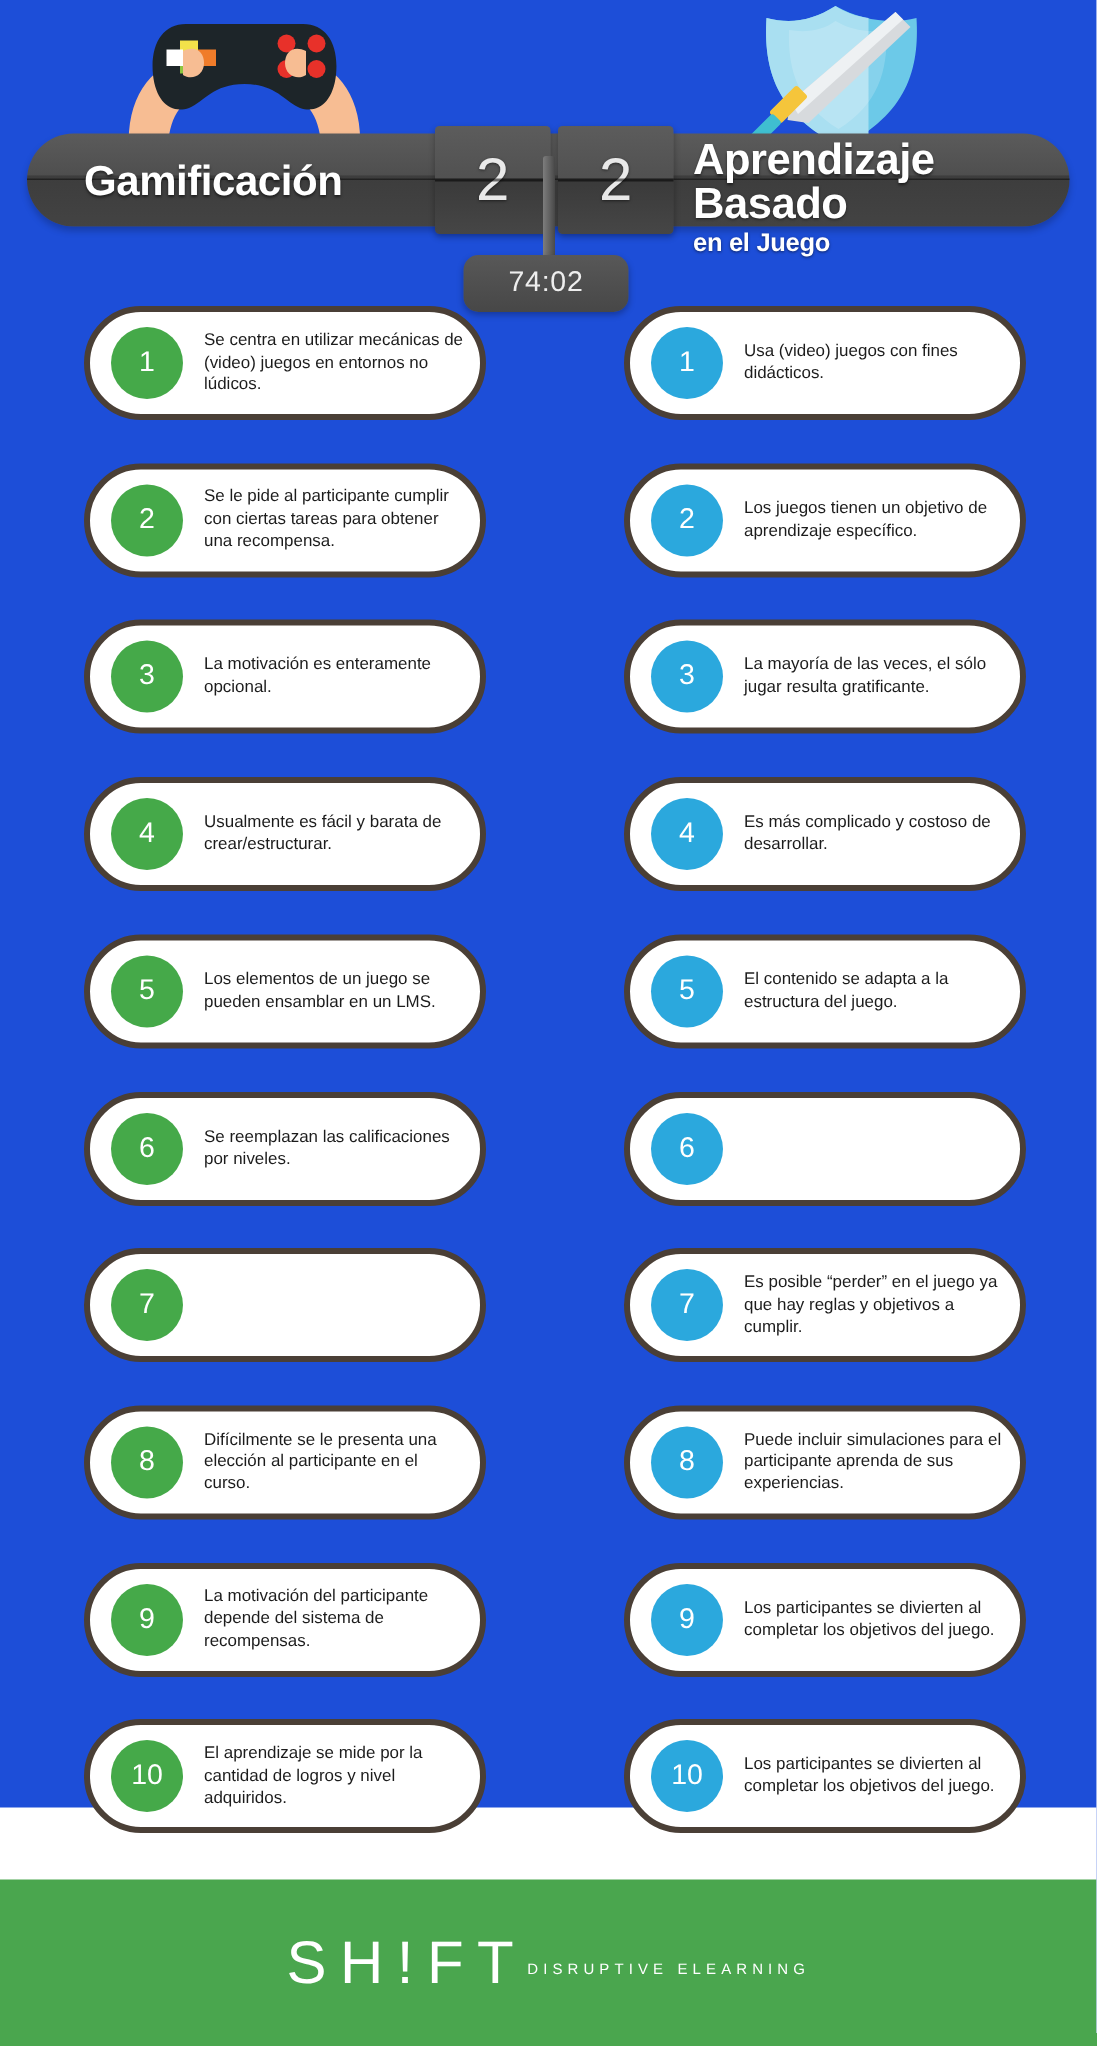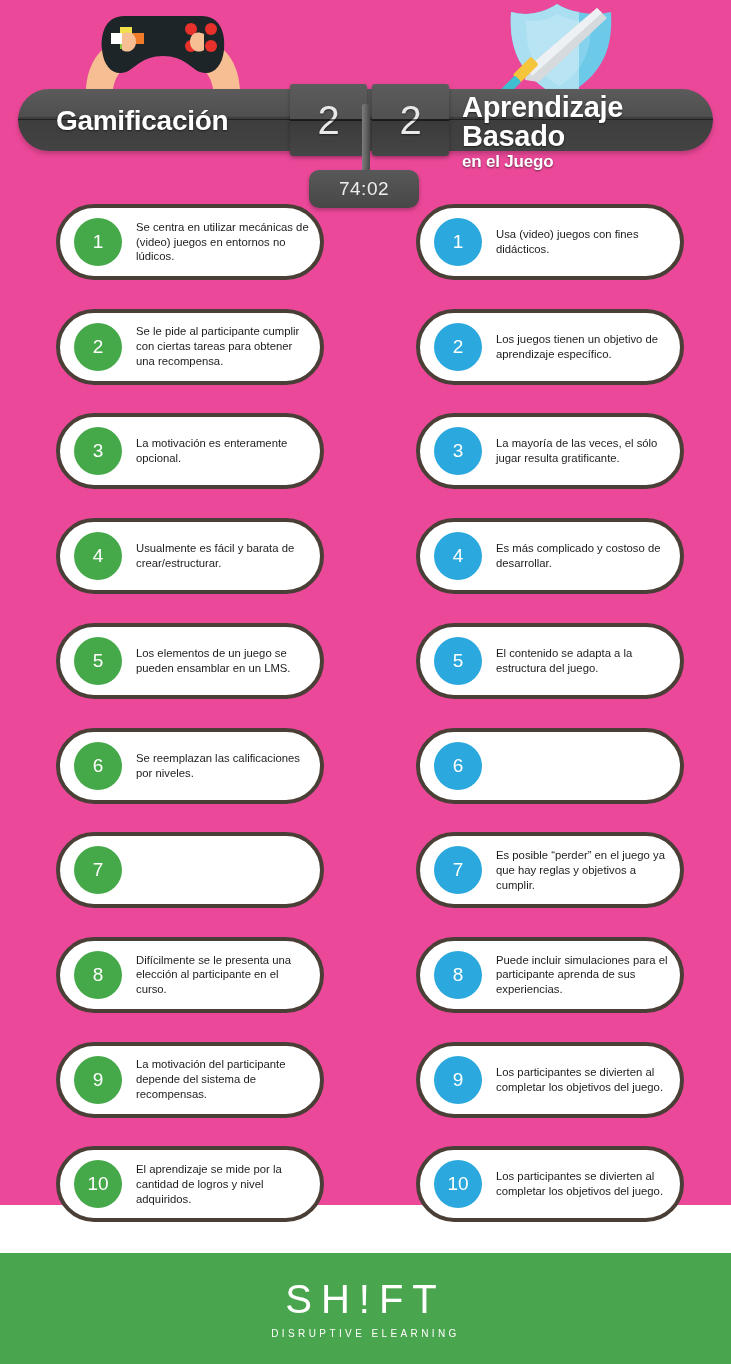--- a/index.html
+++ b/index.html
@@ -5,21 +5,21 @@
   * { margin:0; padding:0; box-sizing:border-box; }
   html, body {
     width:731px; height:1364px;
     background:#ffffff;
     font-family:"Liberation Sans", sans-serif;
     overflow:hidden;
   }
   .page {
     position:relative;
     width:731px; height:1205px;
-    background:#ec4899;
+    background:#1d4ed8;
   }
 
   
   .header { position:absolute; left:0; top:0; width:731px; height:210px; }
 
   .gamepad-icon { position:absolute; left:78px; top:4px; width:170px; height:100px; }
   .shield-icon  { position:absolute; left:495px; top:0px; width:130px; height:100px; }
 
   .scorebar {
     position:absolute; left:18px; top:89px;
@@ -106,21 +106,21 @@
   .card-text {
     position:absolute; left:76px; right:10px;
     font-size:11.3px; line-height:1.32;
     color:#1c1c1c;
   }
 
   
   .footer {
     position:absolute; left:0; top:1253px; width:731px; height:111px;
     background:#4aa64e;
-    display:flex; flex-direction:column;
+    display:flex; 
     align-items:center; justify-content:center;
   }
   .footer-logo {
     color:#ffffff; font-size:40px; font-weight:300;
     letter-spacing:9px; line-height:1;
   }
   .footer-tag {
     color:#ffffff; font-size:10px; font-weight:normal;
     letter-spacing:3.4px; margin-top:9px;
   }

